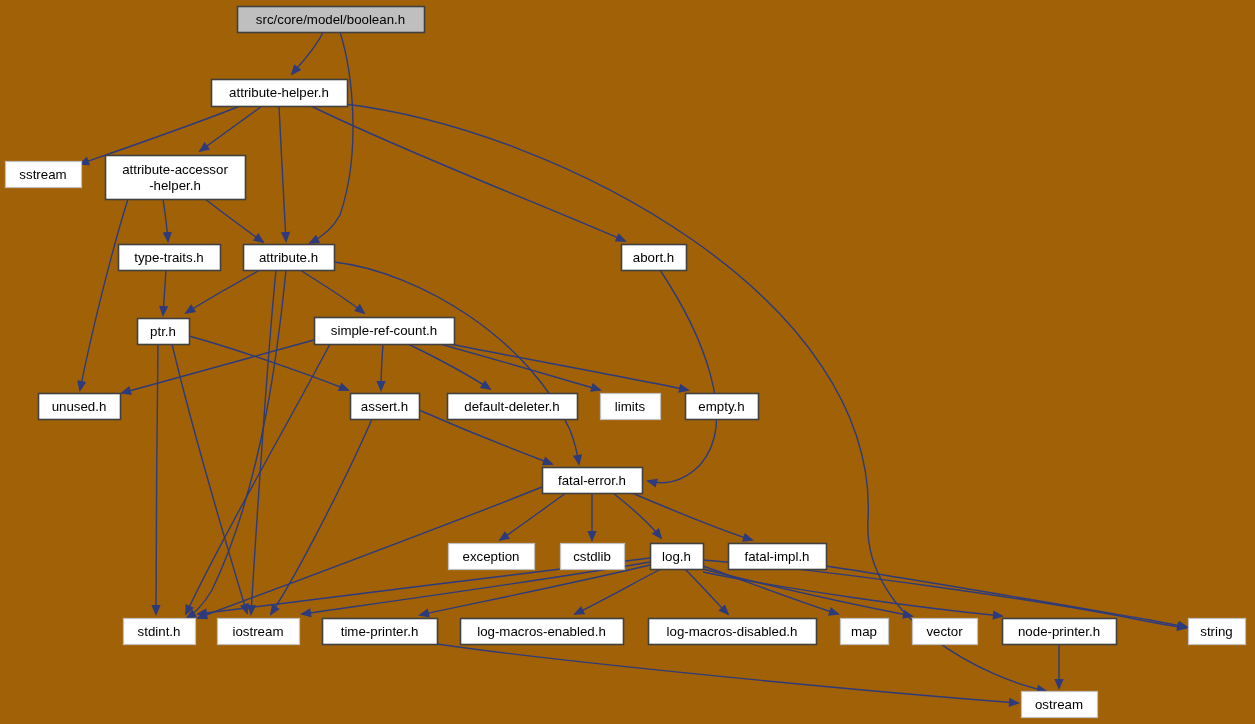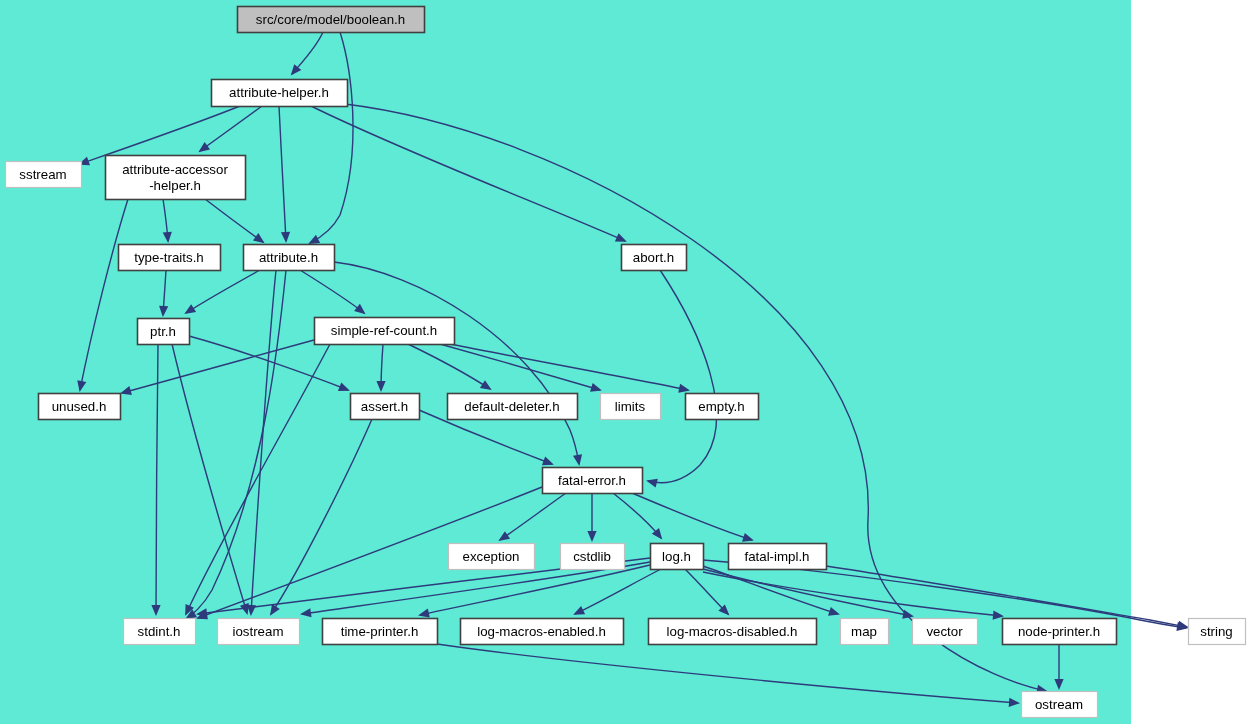--- a/index.html
+++ b/index.html
@@ -8,23 +8,23 @@
     background: #ffffff;
   }
   body {
     font-family: "Liberation Sans", sans-serif;
     width: 1255px;
     height: 724px;
     overflow: hidden;
   }
   #graph-root {
     position: relative;
-    width: 1131px;
+    width: 1255px;
     height: 724px;
-    background: #5eead4;
+    background: #a16207;
   }
   svg#dep-graph {
     display: block;
     width: 1255px;
     height: 724px;
   }
   .node-box {
     fill: #ffffff;
   }
   .node-box.local {

